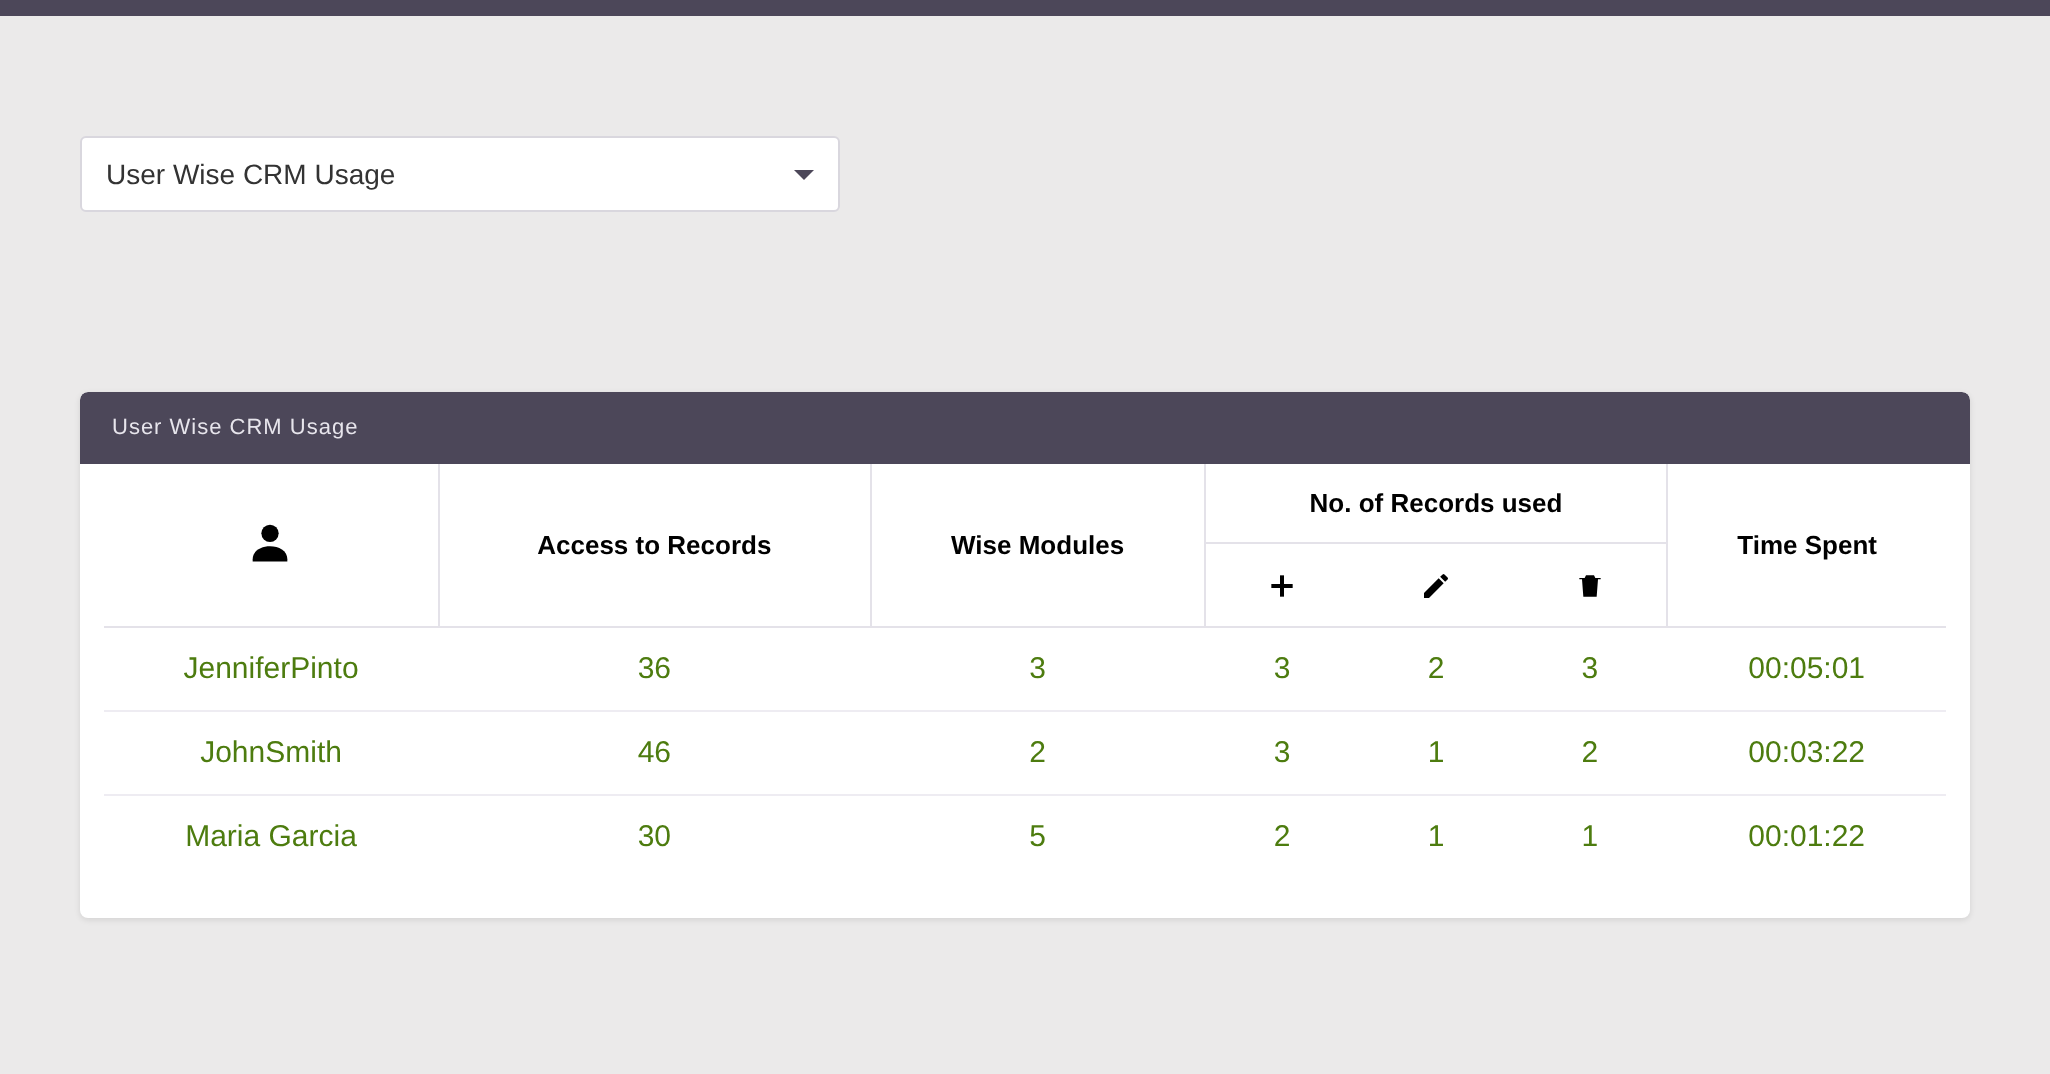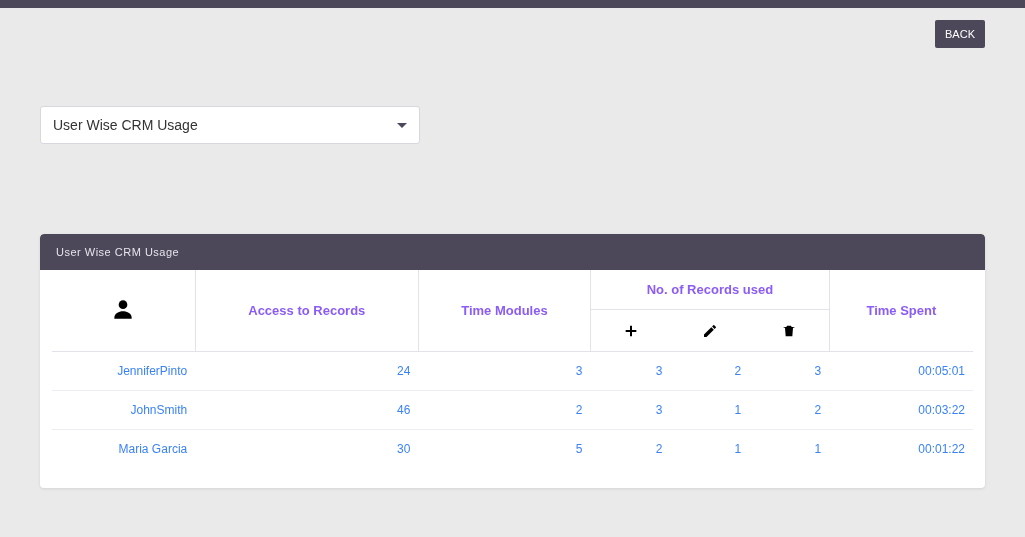--- a/index.html
+++ b/index.html
@@ -92,37 +92,37 @@
       text-transform: none;
     }
     table {
       width: 100%;
       border-collapse: collapse;
       background: #fff;
     }
     thead th {
       font-size: 13px;
       font-weight: bold;
-      color: #8b5cf6;
+      color: #000000;
       padding: 12px 8px;
       border-bottom: 1px solid #e4e2e9;
       text-align: center;
       vertical-align: middle;
     }
     thead .vborder {
       border-left: 1px solid #e4e2e9;
       border-right: 1px solid #e4e2e9;
     }
     thead th.with-right {
       border-right: 1px solid #e4e2e9;
     }
     tbody td {
-      font-size: 12px;
-      color: #3b82f6;
-      text-align: right;
+      font-size: 15px;
+      color: #4d7c0f;
+      text-align: center;
       padding: 12px 8px;
       border-bottom: 1px solid #eeecf2;
     }
     tbody tr:last-child td {
       border-bottom: none;
     }
     .person-icon {
       width: 26px;
       height: 26px;
       display: inline-block;
@@ -137,23 +137,20 @@
       padding: 0 12px 20px 12px;
     }
   </style>
 </head>
 <body>
 
 <div class="top-bar"></div>
 
 <div class="content-area">
 
-  <div class="back-btn-row">
-    <button class="back-btn">BACK</button>
-  </div>
 
 
   <div class="dropdown-wrap">
     <div class="dropdown">
       <span>User Wise CRM Usage</span>
       <span class="caret"></span>
     </div>
   </div>
 
   <div class="spacer-between"></div>
@@ -166,21 +163,21 @@
           <tr>
             <th rowspan="2" class="with-right">
               <span class="person-icon">
                 <svg viewBox="0 0 24 24" width="26" height="26" fill="#000">
                   <circle cx="12" cy="8" r="4"></circle>
                   <path d="M4 20c0-4 4-6 8-6s8 2 8 6v1H4v-1z"></path>
                 </svg>
               </span>
             </th>
             <th rowspan="2" class="with-right">Access to Records</th>
-            <th rowspan="2" class="with-right">Time Modules</th>
+            <th rowspan="2" class="with-right">Wise Modules</th>
             <th colspan="3" class="vborder">No. of Records used</th>
             <th rowspan="2">Time Spent</th>
           </tr>
           <tr>
             <th>
               <span class="icon-svg">
                 <svg viewBox="0 0 24 24" width="16" height="16" stroke="#000" stroke-width="3" fill="none">
                   <line x1="12" y1="4" x2="12" y2="20"></line>
                   <line x1="4" y1="12" x2="20" y2="12"></line>
                 </svg>
@@ -201,21 +198,21 @@
                   <rect x="11.25" y="9" width="1.5" height="8"></rect>
                   <rect x="13.5" y="9" width="1.5" height="8"></rect>
                 </svg>
               </span>
             </th>
           </tr>
         </thead>
         <tbody>
           <tr>
             <td>JenniferPinto</td>
-            <td>24</td>
+            <td>36</td>
             <td>3</td>
             <td>3</td>
             <td>2</td>
             <td>3</td>
             <td>00:05:01</td>
           </tr>
           <tr>
             <td>JohnSmith</td>
             <td>46</td>
             <td>2</td>

